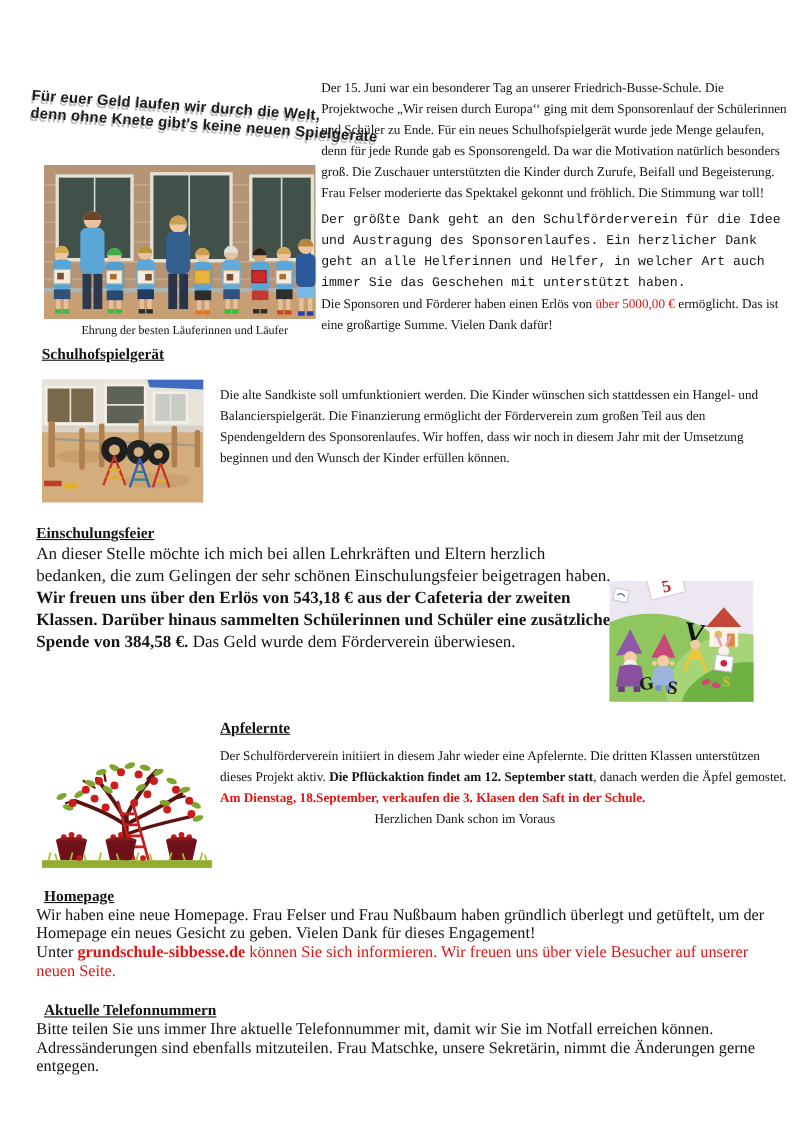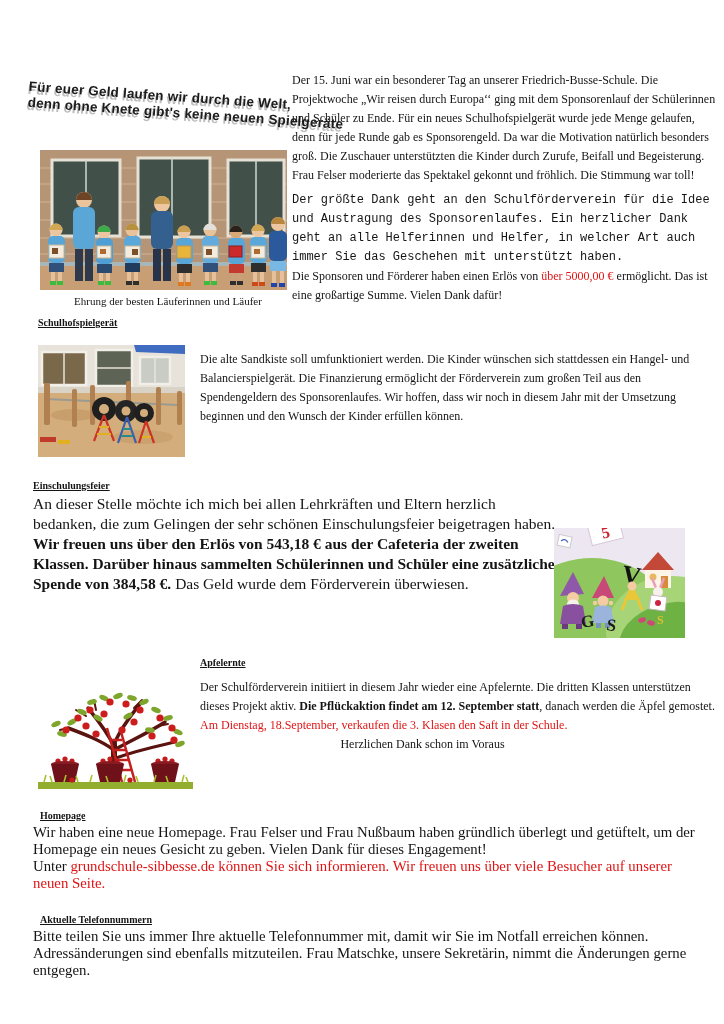--- a/index.html
+++ b/index.html
@@ -7,28 +7,28 @@
     --body-text:#141414;
     --banner-shadow:#bdbdbd;
   }
   html,body{margin:0;padding:0;background:#ffffff;}
   .page{
     position:relative;width:724px;height:1024px;background:#ffffff;
     font-family:"Liberation Serif", serif;color:var(--body-text);
     overflow:hidden;
   }
   .blk{position:absolute;}
-  .heading{font-weight:bold;text-decoration:underline;font-size:10px;line-height:17px;}
+  .heading{font-weight:bold;text-decoration:underline;font-size:14px;line-height:17px;}
   .body15{font-size:12px;line-height:19px;}
   .body155{font-size:15.5px;line-height:20px;}
   .body145{font-size:14.8px;line-height:17px;}
   .caption{font-size:11px;line-height:16px;margin-left:36px;}
   .bold{font-weight:bold;}
   .red{color:var(--accent-red);}
-  .redbold{color:var(--accent-red);font-weight:normal;}
+  .redbold{color:var(--accent-red);font-weight:bold;}
   .banner{
     font-family:"Liberation Sans", sans-serif;font-weight:bold;
     font-size:13.5px;line-height:16px;text-align:center;color:#1c1c1c;
     transform:rotate(4deg);transform-origin:center;
     text-shadow:-1px 3px 0 var(--banner-shadow);
     letter-spacing:.2px;white-space:nowrap;
   }
   p{margin:0;}
   .mt6{margin-top:6px;font-family:Liberation Mono, monospace;}
   .thanks{text-align:center;}

